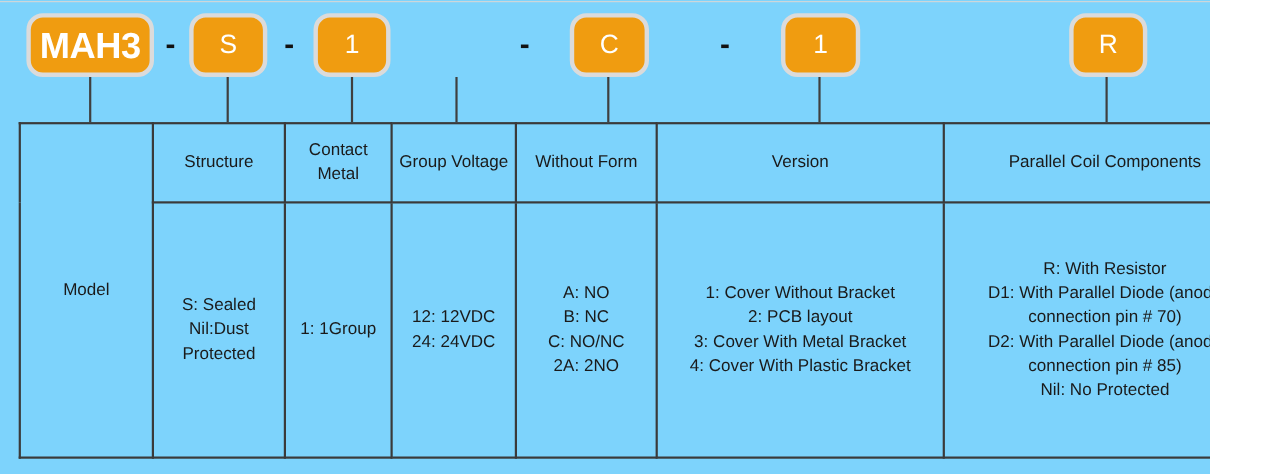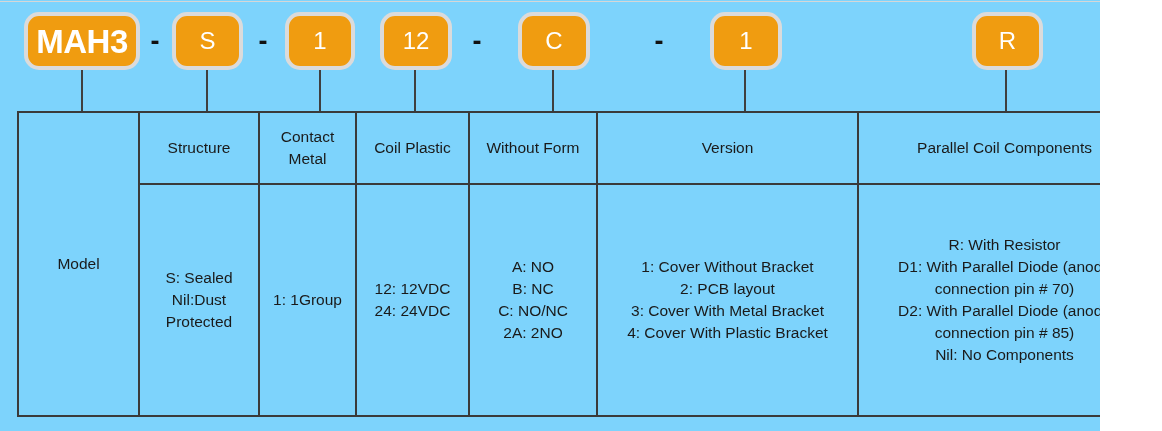--- a/index.html
+++ b/index.html
@@ -61,21 +61,20 @@
 <body>
 
 <div class="stage">
   <div class="top-rule"></div>
 
   <div class="badge b-model">MAH3</div>
   <div class="dash d1">-</div>
   <div class="badge b-structure">S</div>
   <div class="dash d2">-</div>
   <div class="badge b-group">1</div>
-  <div class="badge b-coil">12</div>
   <div class="dash d3">-</div>
   <div class="badge b-form">C</div>
   <div class="dash d4">-</div>
   <div class="badge b-version">1</div>
   <div class="badge b-parallel">R</div>
 
   <div class="connector c1"></div>
   <div class="connector c2"></div>
   <div class="connector c3"></div>
   <div class="connector c4"></div>
@@ -91,21 +90,21 @@
       <col style="width:113px">
         <col style="width:128px">
         <col style="width:261px">
       <col style="width:293px">
     </colgroup>
     <tbody>
         <tr class="hdr">
       <td rowspan="2">Model</td>
       <td>Structure</td>
       <td>Contact Metal</td>
-      <td>Coil Plastic</td>
+      <td>Group Voltage</td>
       <td>Without Form</td>
       <td>Version</td>
       <td>Parallel Coil Components</td>
     </tr>
     <tr class="body">
       <td class="shift-sm">
         <span class="opt">S: Sealed</span>
         <span class="opt">Nil:Dust Protected</span>
       </td>
       <td class="shift-sm">
@@ -124,18 +123,18 @@
       <td class="shift">
         <span class="opt">1: Cover Without Bracket</span>
         <span class="opt">2: PCB layout</span>
         <span class="opt">3: Cover With Metal Bracket</span>
         <span class="opt">4: Cover With Plastic Bracket</span>
       </td>
       <td class="shift">
         <span class="opt">R: With Resistor</span>
         <span class="opt">D1: With Parallel Diode (anode connection pin # 70)</span>
         <span class="opt">D2: With Parallel Diode (anode connection pin # 85)</span>
-        <span class="opt">Nil: No Components</span>
+        <span class="opt">Nil: No Protected</span>
       </td>
     </tr>
   </tbody>
     </table>
 </div>
 
 </body></html>

